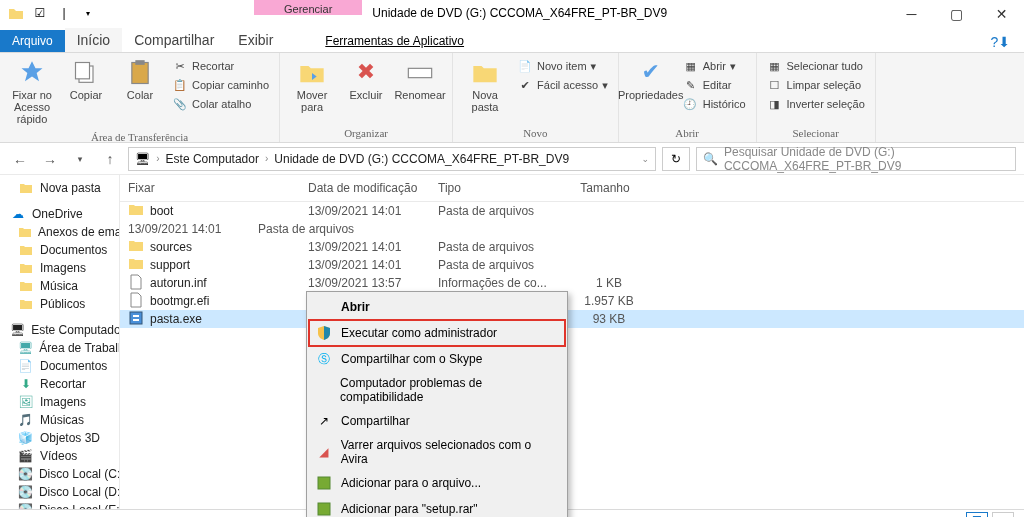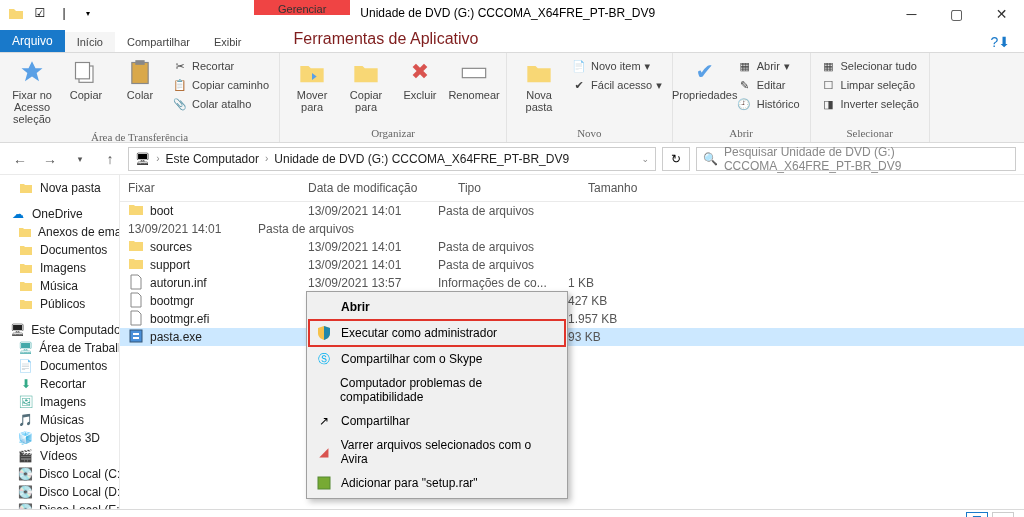--- a/index.html
+++ b/index.html
@@ -1,30 +1,30 @@
 <!DOCTYPE html>
 <html><head>
 <meta charset="utf-8">
 <style>
 * { margin: 0; padding: 0; box-sizing: border-box; font-family: "Segoe UI", sans-serif; }
 body { width: 1024px; height: 517px; background: #fff; font-size: 12px; overflow: hidden; }
 
 .titlebar { height: 30px; display: flex; align-items: flex-start; background: #fff; }
 .qa-buttons { display: flex; gap: 4px; padding: 3px 6px; }
 .qa-btn { width: 20px; height: 20px; display: flex; align-items: center; justify-content: center; }
-.tb-manage { background: #ef4444; color: #333; font-size: 11px; padding: 3px 24px 0; margin-left: 150px; height: 15px; text-align: center; }
+.tb-manage { background: #f9a8d4; color: #333; font-size: 11px; padding: 3px 30px 0; margin-left: 150px; height: 15px; text-align: center; }
 .tb-title { flex: 1; text-align: left; padding: 6px 10px; font-size: 12px; color: #000; }
 .win-btns { display: flex; }
 .win-btn { width: 45px; height: 28px; display: flex; align-items: center; justify-content: center; color: #333; font-size: 14px; }
 
 .tabs { height: 23px; display: flex; align-items: flex-end; border-bottom: 1px solid #dadada; }
 .tab-arquivo { background: #1979ca; color: #fff; padding: 4px 12px; font-size: 12px; }
-.tab { padding: 4px 12px; font-size: 11px; color: #444; }
+.tab { padding: 4px 12px; font-size: 14px; color: #444; }
 .tab.active { background: #f5f5f5; }
-.tab-manage { padding: 4px 12px; font-size: 16px; color: #7f1d1d; margin-left: 28px; }
+.tab-manage { padding: 4px 12px; font-size: 12px; color: #000000; margin-left: 28px; text-decoration: underline; }
 .help-icon { margin-left: auto; margin-right: 10px; color: #1979ca; font-size: 14px; padding: 2px 4px; }
 
 .ribbon { height: 90px; background: #f5f5f5; border-bottom: 1px solid #dadada; display: flex; }
 .rgroup { display: flex; flex-direction: column; border-right: 1px solid #e3e3e3; padding: 2px 6px 0; }
 .rgroup-body { display: flex; flex: 1; align-items: flex-start; gap: 2px; }
 .rgroup-label { text-align: center; font-size: 11px; color: #666; padding: 2px 0 3px; font-family: Liberation Serif, serif; }
 .rbtn-lg { display: flex; flex-direction: column; align-items: center; justify-content: center; width: 52px; padding: 4px 2px; gap: 2px; font-size: 11px; color: #444; text-align: center; }
 .rbtn-lg svg, .rbtn-lg .ico { width: 28px; height: 28px; }
 .rcol { display: flex; flex-direction: column; gap: 1px; padding: 2px 0; }
 .rbtn-sm { display: flex; align-items: center; gap: 4px; font-size: 11px; color: #444; padding: 1px 4px; white-space: nowrap; }
@@ -42,29 +42,29 @@
 .navpane { width: 120px; border-right: 1px solid #eaeaea; padding: 4px 0; overflow: hidden; }
 .nav-item { display: flex; align-items: center; gap: 6px; padding: 1px 6px 1px 18px; font-size: 12px; color: #222; white-space: nowrap; }
 .ni-ico { width: 16px; height: 16px; display: inline-flex; align-items: center; justify-content: center; }
 .nav-spacer { height: 8px; }
 
 .listpane { flex: 1; position: relative; }
 .list-header { display: flex; border-bottom: 1px solid #eaeaea; color: #555; font-size: 12px; }
 .lh { padding: 6px 8px; text-align: left; }
 .lh-nome { width: 180px; }
 .lh-data { width: 130px; }
-.lh-tipo { width: 130px; margin-left: 20px; }
-.lh-tam { width: 90px; text-align: left; }
+.lh-tipo { width: 130px; }
+.lh-tam { width: 90px; text-align: center; }
 .list-body { }
 .row { display: flex; align-items: center; padding: 0 0 0 8px; height: 18px; font-size: 12px; color: #222; }
 .row.selected { background: #cce8ff; }
 .cell-nome { width: 180px; display: flex; align-items: center; gap: 6px; }
 .cell-data { width: 130px; color: #555; }
 .cell-tipo { width: 130px; color: #555; overflow: hidden; text-overflow: ellipsis; white-space: nowrap; }
-.cell-tam { width: 90px; text-align: left; color: #555; padding-right: 8px; }
+.cell-tam { width: 90px; text-align: center; color: #555; padding-right: 8px; }
 .fico { width: 16px; height: 16px; }
 
 .ctxmenu { position: absolute; left: 186px; top: 116px; width: 262px; background: #f0f0f0; border: 1px solid #a0a0a0; box-shadow: 3px 3px 6px rgba(0,0,0,0.25); padding: 2px; z-index: 50; }
 .cm-item { display: flex; align-items: center; gap: 8px; padding: 4px 8px 4px 6px; font-size: 12px; color: #000; position: relative; }
 .cm-item .cm-ico { width: 18px; height: 18px; display: inline-flex; align-items: center; justify-content: center; }
 .cm-item.bold { font-weight: bold; }
 .cm-item.highlighted { outline: 2px solid #e0342a; outline-offset: -1px; }
 
 .statusbar { height: 22px; border-top: 1px solid #dadada; display: flex; align-items: center; padding: 0 10px; font-size: 11px; color: #555; gap: 14px; }
 .statusbar .view-btns { margin-left: auto; display: flex; gap: 4px; }
@@ -108,21 +108,21 @@
   <div class="help-icon">?⬇</div>
 </div>
 
 <div class="ribbon">
   <div class="rgroup">
     <div class="rgroup-body">
       <div class="rbtn-lg">
         <svg class="ico" viewBox="0 0 24 24">
             <path fill="#5aa0e6" d="M12 2l3 6h6l-5 4 2 7-6-4-6 4 2-7-5-4h6z"></path>
           </svg>
-        <span>Fixar no Acesso seleção</span>
+        <span>Fixar no Acesso rápido</span>
       </div>
       <div class="rbtn-lg">
         <svg class="ico" viewBox="0 0 24 24">
             <rect x="6" y="6" width="12" height="14" fill="#fff" stroke="#888"></rect>
             <rect x="3" y="3" width="12" height="14" fill="#fff" stroke="#888"></rect>
           </svg>
         <span>Copiar</span>
       </div>
       <div class="rbtn-lg">
         <svg class="ico" viewBox="0 0 24 24">
@@ -150,26 +150,20 @@
   </div>
 
   <div class="rgroup">
     <div class="rgroup-body">
       <div class="rbtn-lg">
           <svg class="ico" viewBox="0 0 24 24">
             <path class="folder-svg" d="M2 6h7l2 2h11v12H2z"></path>
             <path fill="#5aa0e6" d="M12 12l4 3-4 3z"></path>
           </svg>
           <span>Mover para</span>
-        </div>
-      <div class="rbtn-lg">
-          <svg class="ico" viewBox="0 0 24 24">
-            <path class="folder-svg" d="M2 6h7l2 2h11v12H2z"></path>
-          </svg>
-          <span>Copiar para</span>
         </div>
       <div class="rbtn-lg">
           <span class="ico" style="color:#d9534f;font-size:22px">✖</span>
           <span>Excluir</span>
         </div>
       <div class="rbtn-lg">
           <svg class="ico" viewBox="0 0 24 24">
             <rect x="2" y="8" width="20" height="8" fill="#fff" stroke="#888"></rect>
           </svg>
           <span>Renomear</span>
@@ -414,31 +408,20 @@
           </div>
           <div class="cell-data">13/09/2021 13:57</div>
           <div class="cell-tipo">Informações de co...</div>
           <div class="cell-tam">1 KB</div>
         </div>
         <div class="row">
           <div class="cell-nome">
             <span><svg class="fico" viewBox="0 0 16 16">
                 <path class="file-svg" d="M3 1h7l3 3v11H3z"></path>
               </svg></span>
-            <span>bootmgr</span>
-          </div>
-          <div class="cell-data">13/09/2021 13:57</div>
-          <div class="cell-tipo">Arquivo</div>
-          <div class="cell-tam">427 KB</div>
-        </div>
-        <div class="row">
-          <div class="cell-nome">
-            <span><svg class="fico" viewBox="0 0 16 16">
-                <path class="file-svg" d="M3 1h7l3 3v11H3z"></path>
-              </svg></span>
             <span>bootmgr.efi</span>
           </div>
           <div class="cell-data">13/09/2021 13:57</div>
           <div class="cell-tipo">Arquivo EFI</div>
           <div class="cell-tam">1.957 KB</div>
         </div>
         <div class="row selected">
           <div class="cell-nome">
             <span><svg class="fico" viewBox="0 0 16 16">
                 <rect x="2" y="2" width="12" height="12" fill="#4a90d9" stroke="#357"></rect>
@@ -481,20 +464,28 @@
       <div class="cm-item">
           <span class="cm-ico" style="color:#d9534f">◢</span>
           <span>Varrer arquivos selecionados com o Avira</span>
         </div>
       <div class="cm-item">
           <span class="cm-ico">
             <svg width="16" height="16">
               <rect x="2" y="2" width="12" height="12" fill="#7a3" stroke="#583"></rect>
             </svg>
           </span>
+          <span>Adicionar para o arquivo...</span>
+        </div>
+      <div class="cm-item">
+          <span class="cm-ico">
+            <svg width="16" height="16">
+              <rect x="2" y="2" width="12" height="12" fill="#7a3" stroke="#583"></rect>
+            </svg>
+          </span>
           <span>Adicionar para "setup.rar"</span>
         </div>
 
     </div>
   </div>
 </div>
 
 <div class="statusbar">
   <span>8 itens</span>
   <span style="color:#1979ca"><span>1 item selecionado</span>&nbsp;&nbsp;<span>92,4 KB</span></span>

